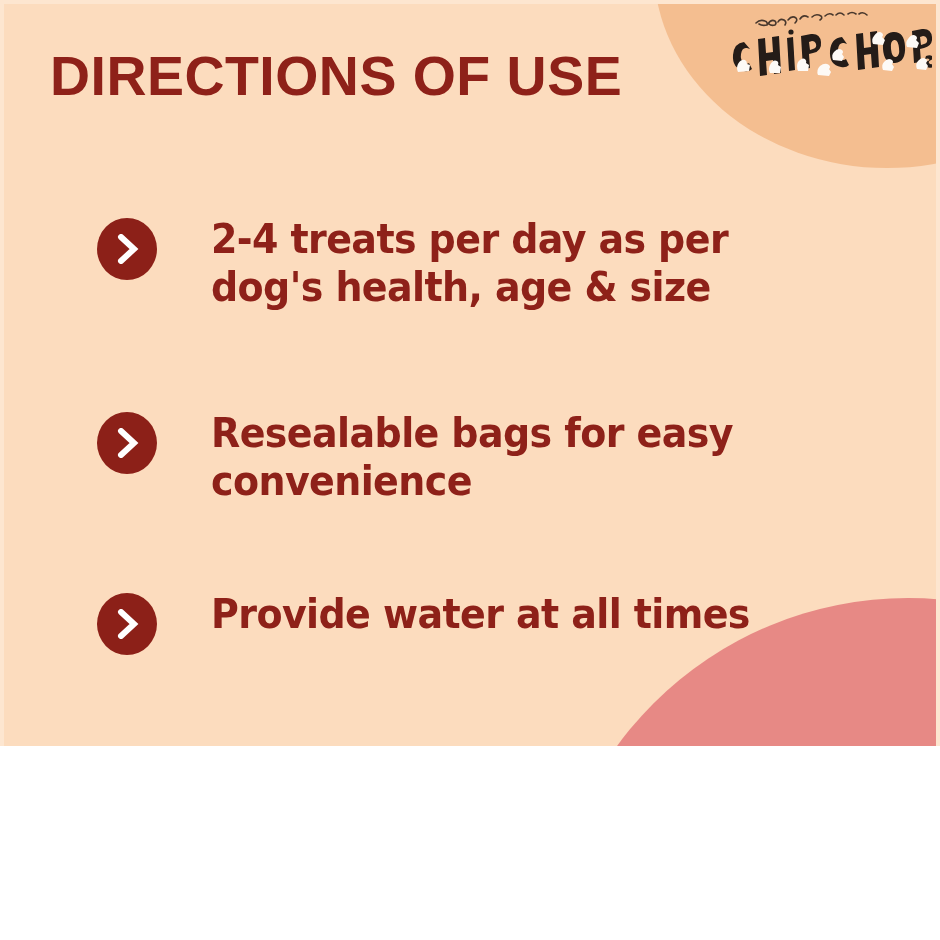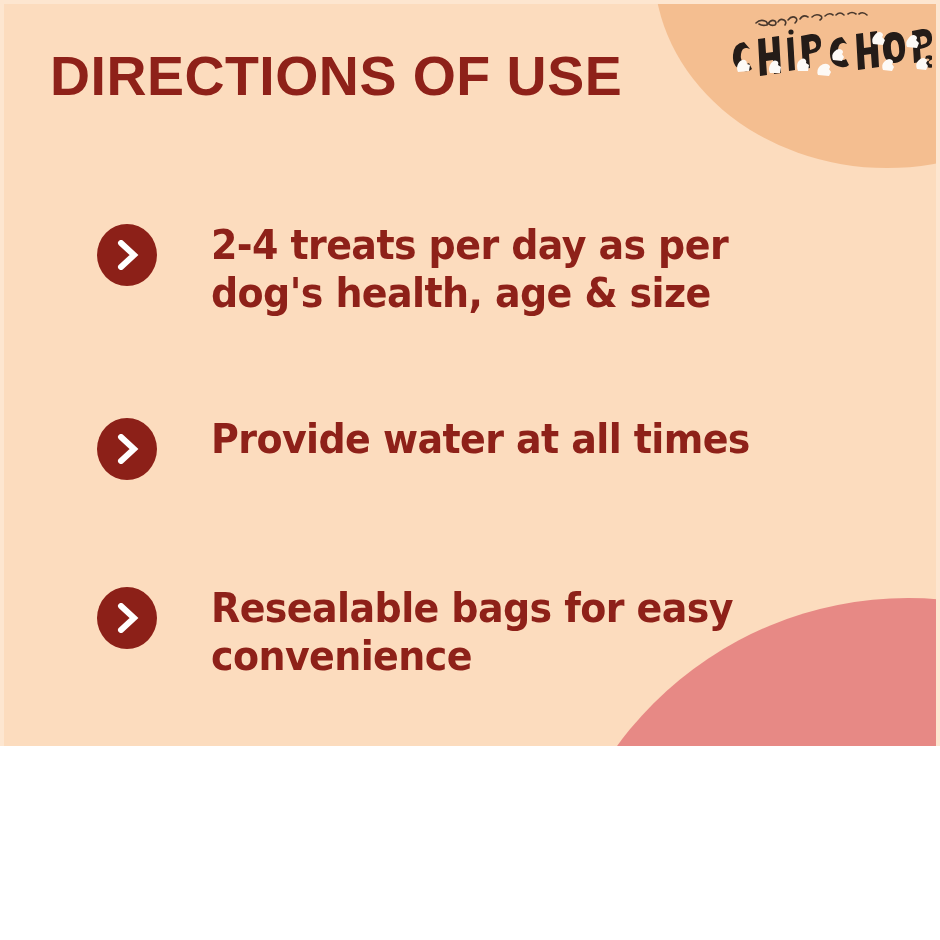--- a/index.html
+++ b/index.html
@@ -81,21 +81,21 @@
     line-height: 1;
     white-space: nowrap;
     transform: scaleX(0.99);
     transform-origin: left center;
   }
 
   
   .bullet-list {
     position: absolute;
     left: 97px;
-    top: 222px;
+    top: 216px;
     width: 700px;
     z-index: 3;
   }
   .bullet-row {
     display: flex;
     align-items: flex-start;
     margin-bottom: 105px;
   }
   .bullet-row:last-child { margin-bottom: 0; }
 
@@ -196,34 +196,34 @@
 
     <div class="bullet-row row-1">
       <span class="bullet-icon">
         <svg width="26" height="30" viewBox="0 0 26 30" xmlns="http://www.w3.org/2000/svg">
           <path d="M7 3 L20 15 L7 27" fill="none" stroke="#ffffff" stroke-width="6" stroke-linecap="round" stroke-linejoin="miter"></path>
         </svg>
       </span>
       <span class="bullet-text">2-4 treats per day as per dog's health, age &amp; size</span>
     </div>
 
+    <div class="bullet-row row-2">
+      <span class="bullet-icon">
+        <svg width="26" height="30" viewBox="0 0 26 30" xmlns="http://www.w3.org/2000/svg">
+          <path d="M7 3 L20 15 L7 27" fill="none" stroke="#ffffff" stroke-width="6" stroke-linecap="round" stroke-linejoin="miter"></path>
+        </svg>
+      </span>
+      <span class="bullet-text">Resealable bags for easy convenience</span>
+    </div>
+
     <div class="bullet-row">
       <span class="bullet-icon">
         <svg width="26" height="30" viewBox="0 0 26 30" xmlns="http://www.w3.org/2000/svg">
           <path d="M7 3 L20 15 L7 27" fill="none" stroke="#ffffff" stroke-width="6" stroke-linecap="round" stroke-linejoin="miter"></path>
         </svg>
       </span>
       <span class="bullet-text">Provide water at all times</span>
     </div>
 
-    <div class="bullet-row row-2">
-      <span class="bullet-icon">
-        <svg width="26" height="30" viewBox="0 0 26 30" xmlns="http://www.w3.org/2000/svg">
-          <path d="M7 3 L20 15 L7 27" fill="none" stroke="#ffffff" stroke-width="6" stroke-linecap="round" stroke-linejoin="miter"></path>
-        </svg>
-      </span>
-      <span class="bullet-text">Resealable bags for easy convenience</span>
-    </div>
-
   </div>
 
   <div class="edge-frame"></div>
 </div>
 
 </body></html>

